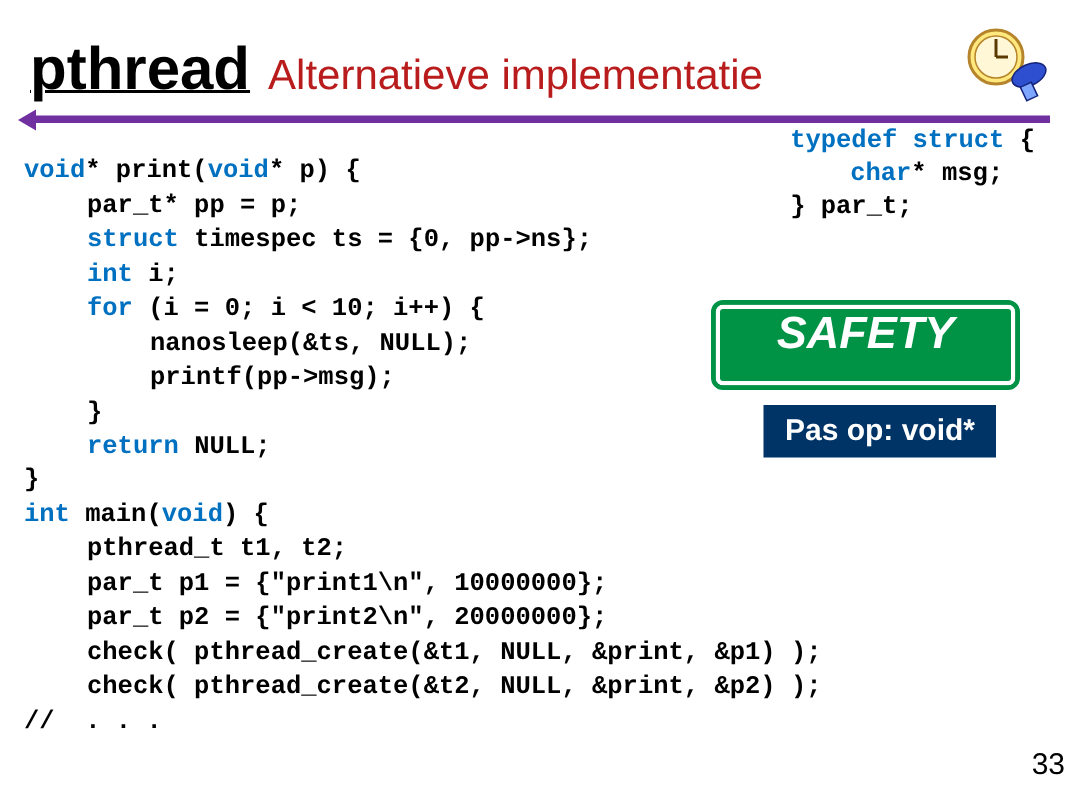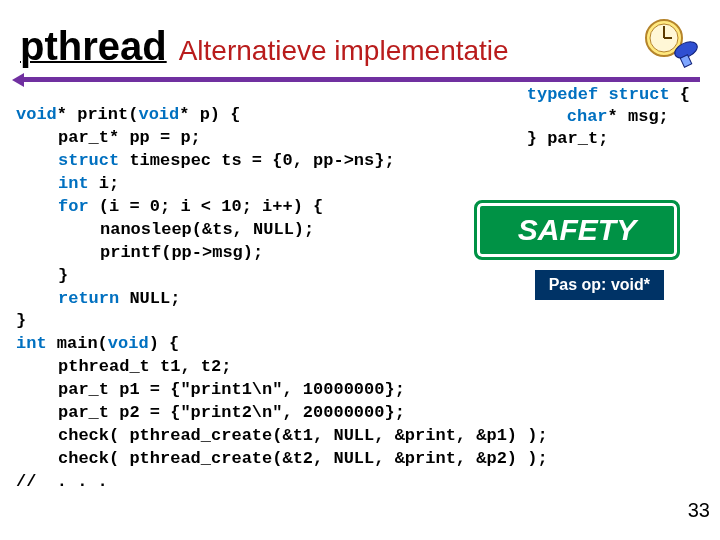--- a/index.html
+++ b/index.html
@@ -78,40 +78,39 @@
   .safety-badge {
     position: absolute;
     right: 40px;
     top: 110px;
     width: 200px;
     height: 54px;
     background: #009245;
     border: 3px solid #009245;
     border-radius: 8px;
     display: flex;
-    align-items: center;
     justify-content: center;
     box-shadow: inset 0 0 0 3px #fff;
   }
   .safety-text {
     color: #fff;
     font-family: Arial, sans-serif;
     font-size: 30px;
     font-weight: 900;
     font-style: italic;
     letter-spacing: 0px;
   }
   .warn-box {
     position: absolute;
     right: 56px;
     top: 180px;
     background: #003366;
     color: #fff;
     font-family: Arial, sans-serif;
-    font-size: 16px;
+    font-size: 20px;
     padding: 4px 14px;
   }
   .page-num {
     position: absolute;
     right: 10px;
     bottom: 18px;
     font-family: Arial, sans-serif;
     font-size: 20px;
     color: #000;
   }

